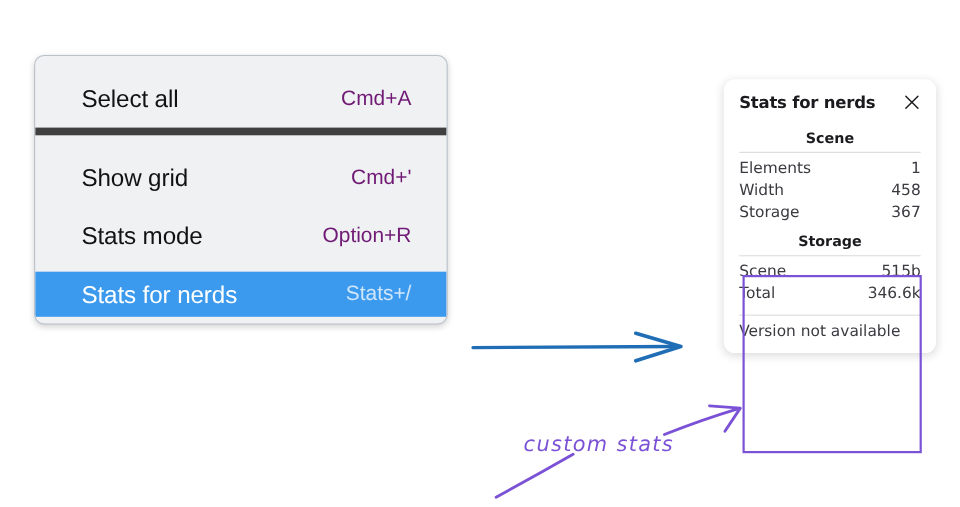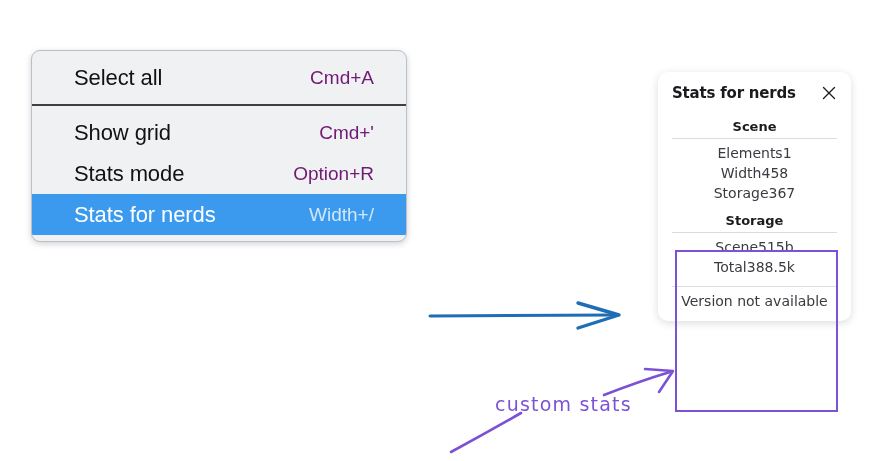--- a/index.html
+++ b/index.html
@@ -25,30 +25,31 @@
     border: 1px solid #b8c0c9;
     border-radius: 9px;
     box-shadow: 0 2px 6px rgba(0,0,0,0.18);
     overflow: hidden;
     box-sizing: border-box;
   }
   .menu-group {
     padding: 6px 0;
   }
   .menu-group + .menu-group {
-    border-top: 2px solid #404040;
+    border-top: 7px solid #404040;
   }
   .menu-item {
     display: flex;
     align-items: center;
     justify-content: space-between;
     height: 41px;
     padding: 0 32px 0 42px;
     box-sizing: border-box;
     cursor: default;
+    margin-top: 12px;
   }
   .menu-item .label {
     font-size: 22px;
     color: #121212;
     letter-spacing: -0.1px;
     white-space: nowrap;
   }
   .menu-item .shortcut {
     font-size: 19px;
     color: #701a75;
@@ -98,32 +99,31 @@
     color: #1b1b1f;
     padding: 1px 0 4px 0;
   }
   .hrule {
     height: 1px;
     background: #dcdce0;
     margin: 0 0 4px 0;
   }
   .stat-row {
     display: flex;
-    justify-content: center;
+    justify-content: space-between;
     align-items: baseline;
     font-size: 14px;
     color: #3a3a40;
     padding: 2px 0;
   }
   .stat-row .val { color: #3a3a40; }
   .stat-single {
     font-size: 14px;
     color: #3a3a40;
     padding: 2px 0 1px 0;
-    text-align: center;
   }
   .spacer-8 { height: 9px; }
 
   
   #highlight-rect {
     position: absolute;
     left: 675px;
     top: 250px;
     width: 163px;
     height: 162px;
@@ -134,24 +134,25 @@
 
   
   #annotations {
     position: absolute;
     left: 0; top: 0;
     width: 873px; height: 461px;
     pointer-events: none;
   }
   #annotation-text {
     position: absolute;
-    left: 495px;
+    left: 476px;
     top: 393px;
     font-family: "DejaVu Sans", sans-serif;
     font-size: 19px;
+    font-style: italic;
     letter-spacing: 1.2px;
     color: #7b52d6;
     white-space: nowrap;
   }
 </style>
 </head>
 <body>
 
 <div id="context-menu">
 
@@ -166,21 +167,21 @@
     <div class="menu-item">
       <span class="label">Show grid</span>
       <span class="shortcut">Cmd+'</span>
     </div>
     <div class="menu-item">
       <span class="label">Stats mode</span>
       <span class="shortcut">Option+R</span>
     </div>
     <div class="menu-item selected">
       <span class="label">Stats for nerds</span>
-      <span class="shortcut">Width+/</span>
+      <span class="shortcut">Stats+/</span>
     </div>
   </div>
 
 </div>
 
 <div id="stats-panel">
 
   <div class="stats-header">
     <span class="stats-title">Stats for nerds</span>
     <span>
@@ -211,21 +212,21 @@
 
   <div>
     <div class="section-head">Storage</div>
     <div class="hrule"></div>
     <div class="stat-row">
       <span class="key">Scene</span>
       <span class="val">515b</span>
     </div>
     <div class="stat-row">
       <span class="key">Total</span>
-      <span class="val">388.5k</span>
+      <span class="val">346.6k</span>
     </div>
   </div>
 
   <div class="spacer-8"></div>
 
   <div>
     <div class="hrule"></div>
     <div class="stat-single">Version not available</div>
   </div>
 

